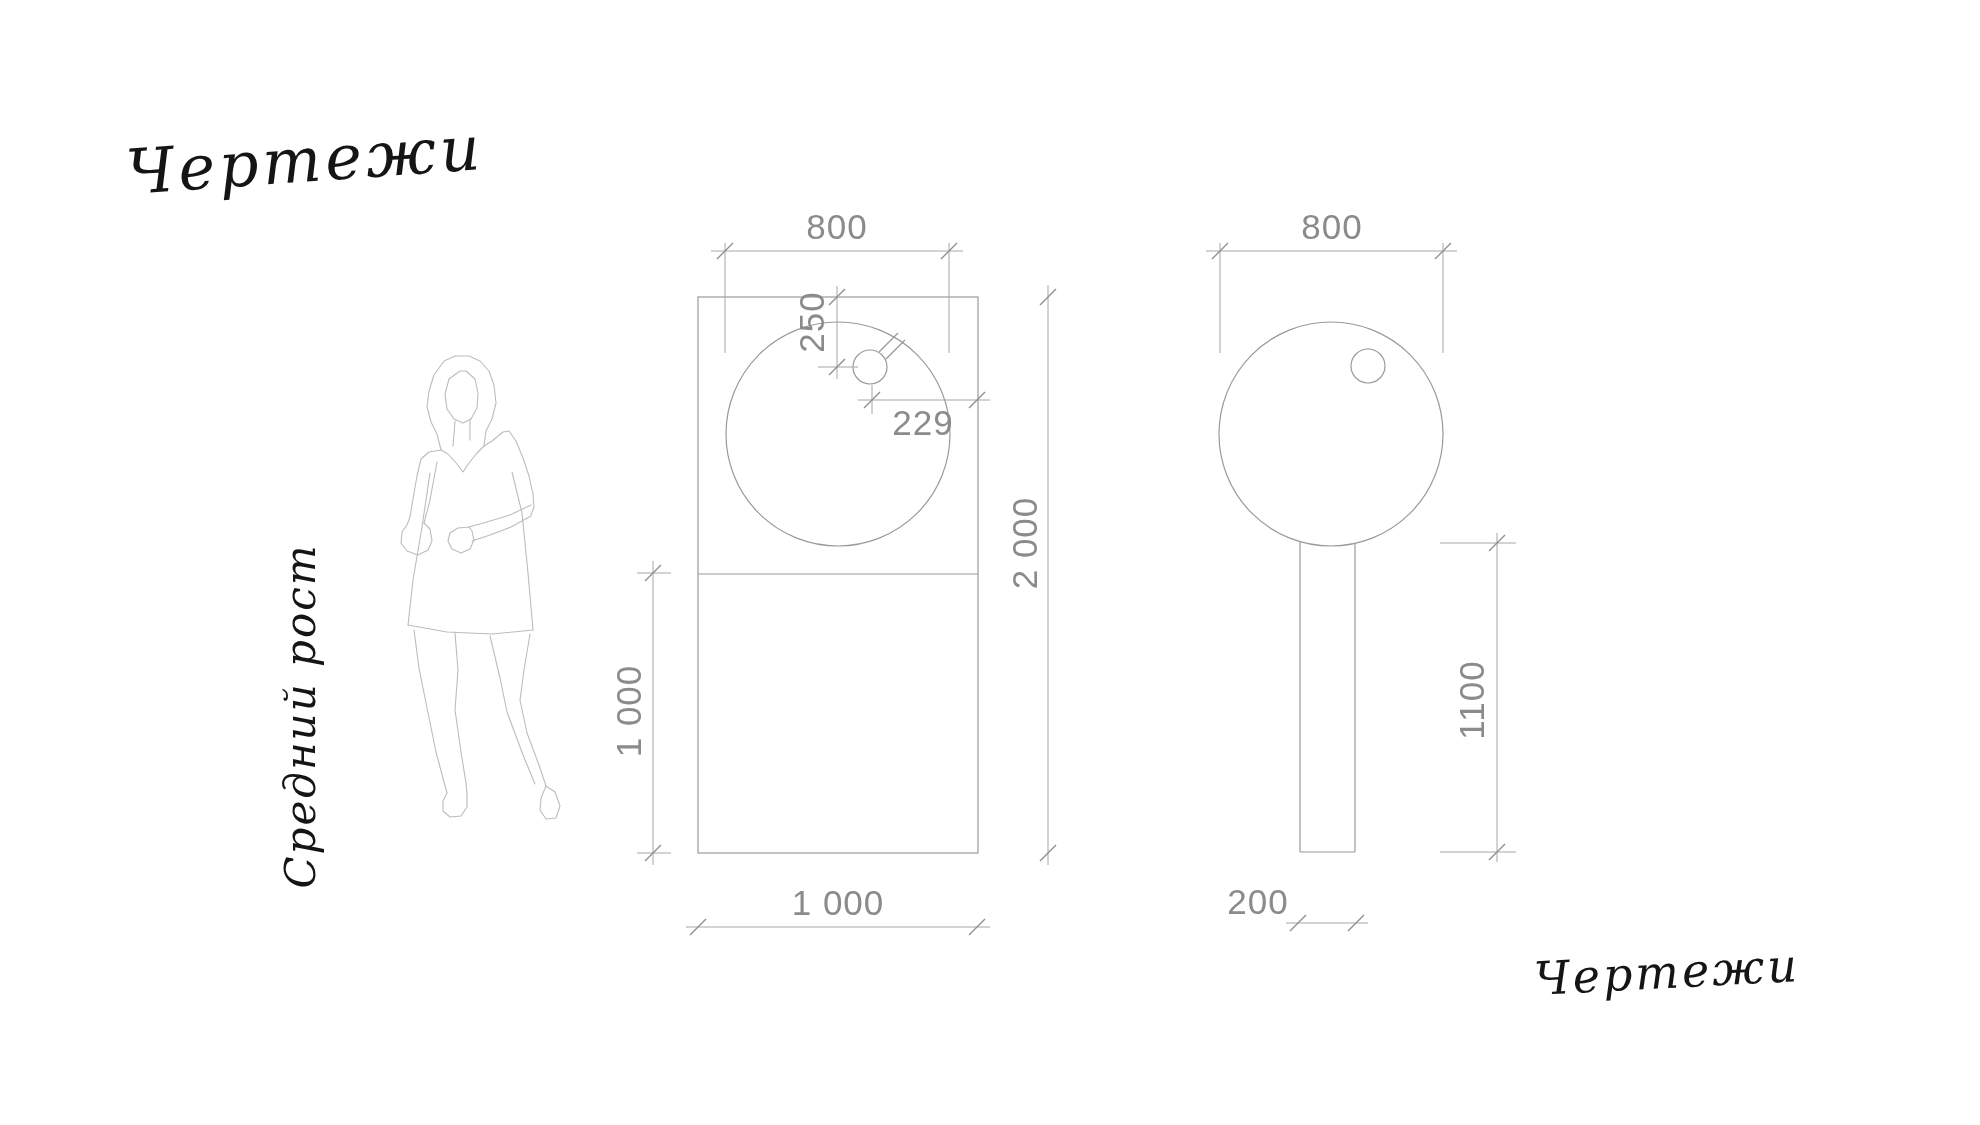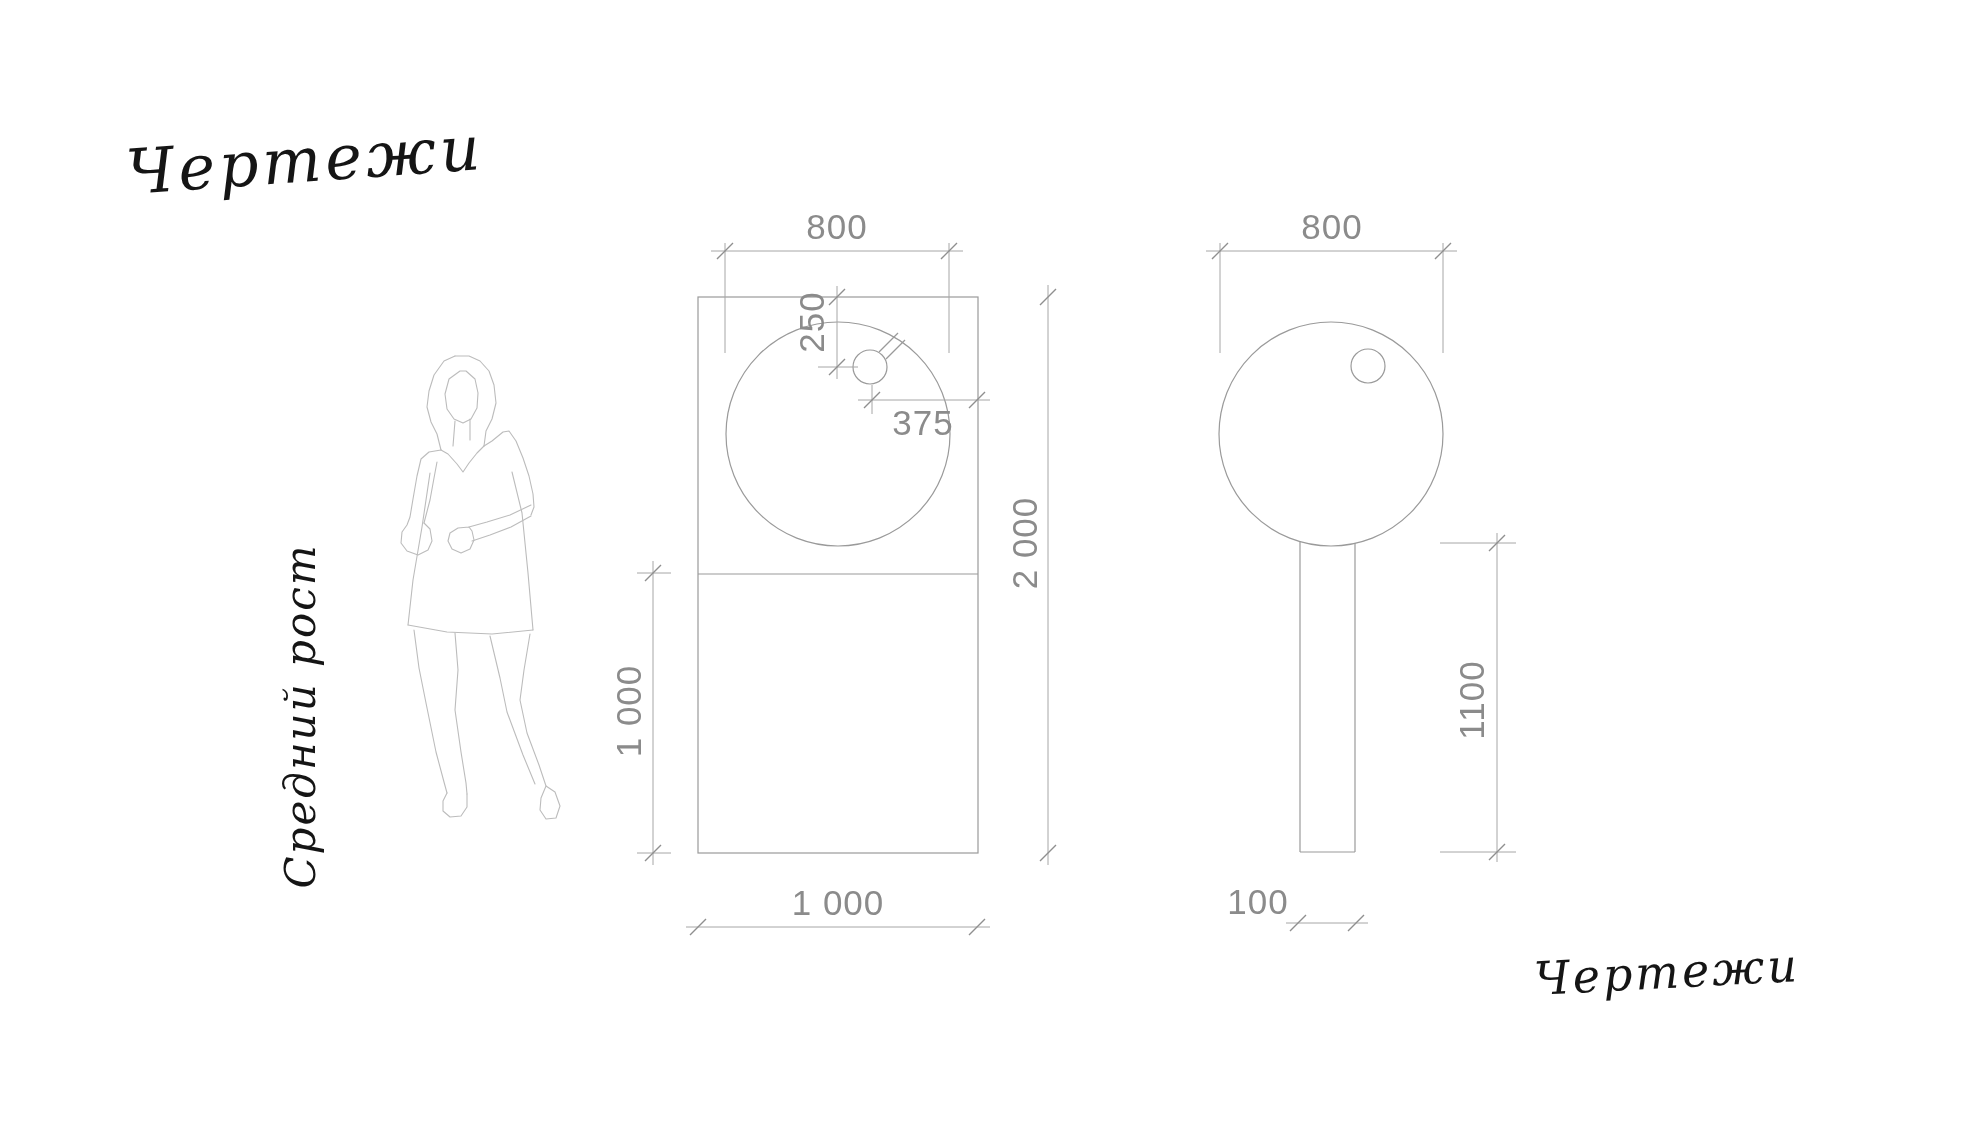--- a/index.html
+++ b/index.html
@@ -95,27 +95,27 @@
   <div class="label script title-top" style="left:305px;top:160px;">Чертежи</div>
 
   <div class="label script side-vert" style="left:300px;top:716px;">Средний рост</div>
 
   <div class="label script title-bottom" style="left:1667px;top:972px;">Чертежи</div>
 
   <div class="label dim" style="left:837px;top:227px;">800</div>
 
   <div class="label dim vert" style="left:812px;top:322px;">250</div>
 
-  <div class="label dim" style="left:923px;top:423px;">375</div>
+  <div class="label dim" style="left:923px;top:423px;">229</div>
 
   <div class="label dim vert" style="left:1025px;top:543px;">2 000</div>
 
   <div class="label dim vert" style="left:629px;top:711px;">1 000</div>
 
   <div class="label dim" style="left:838px;top:903px;">1 000</div>
 
   <div class="label dim" style="left:1332px;top:227px;">800</div>
 
   <div class="label dim vert" style="left:1472px;top:700px;">1100</div>
 
-  <div class="label dim" style="left:1258px;top:902px;">100</div>
+  <div class="label dim" style="left:1258px;top:902px;">200</div>
 
 </div>
 
 </body></html>

